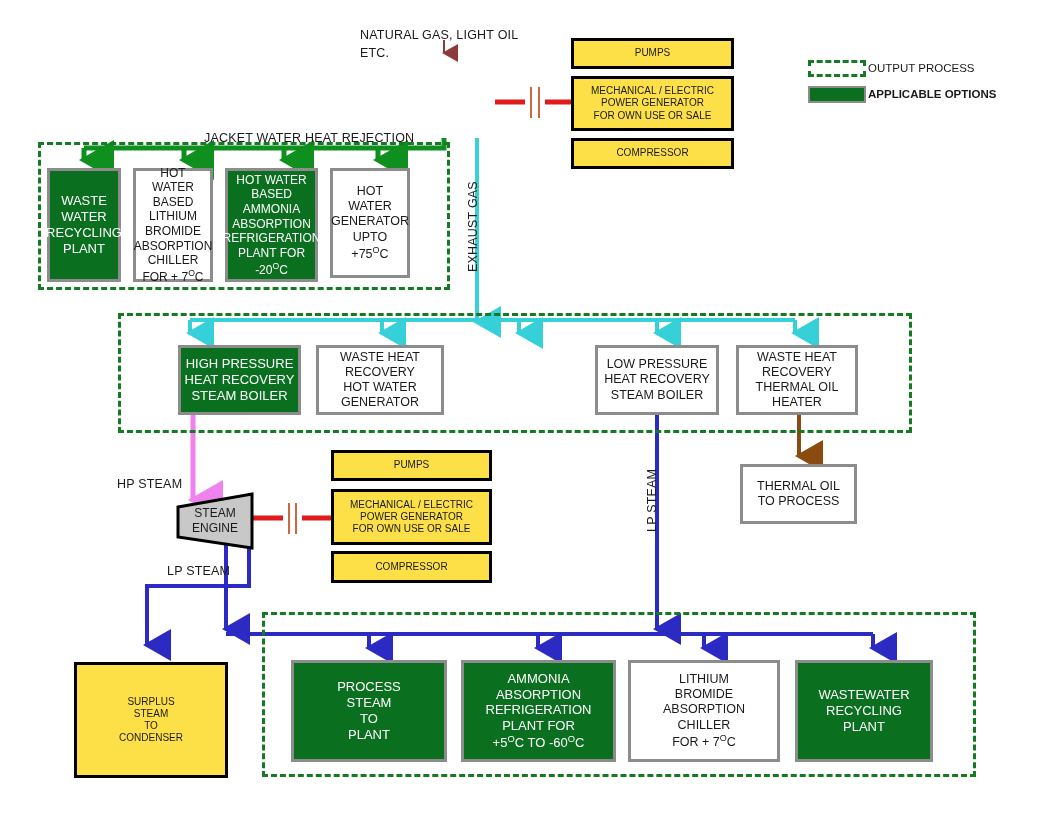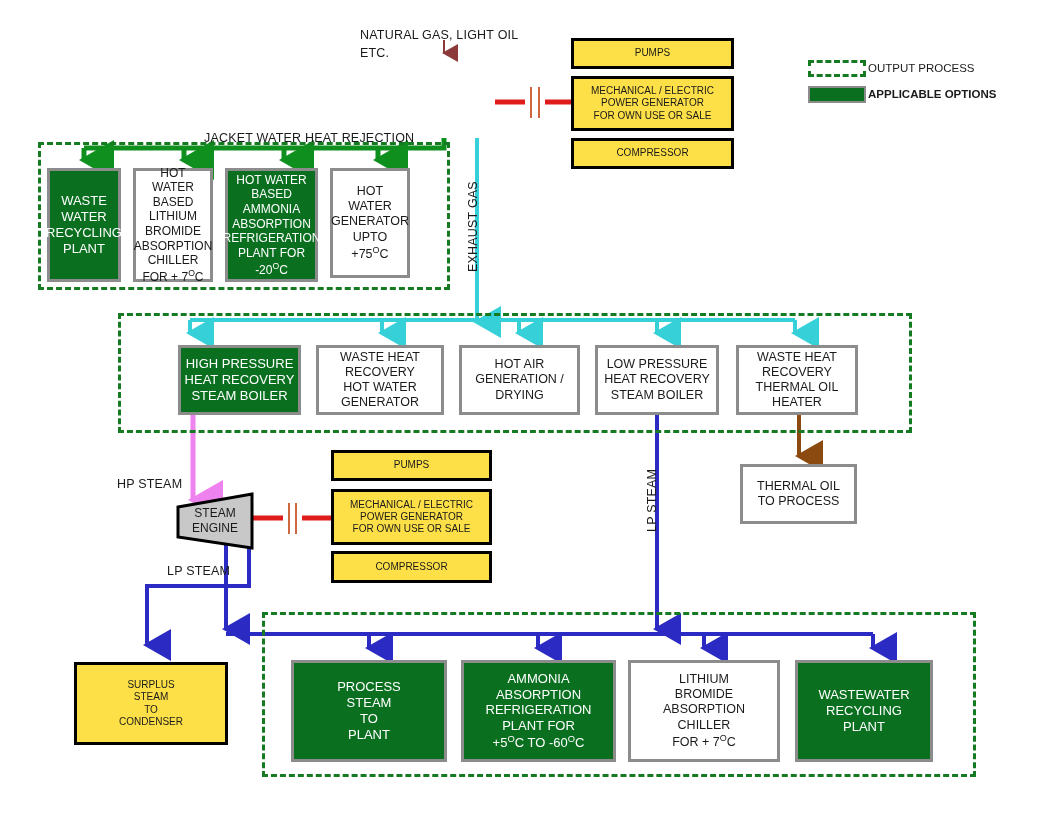--- a/index.html
+++ b/index.html
@@ -191,25 +191,20 @@
     <span class="txt">STEAM BOILER</span>
   </div>
 
   <div class="box opt-w" style="left:316px;top:345px;width:128px;height:70px;flex-direction:column;">
     <span class="txt">WASTE  HEAT</span>
     <span class="txt">RECOVERY</span>
     <span class="txt">HOT WATER</span>
     <span class="txt">GENERATOR</span>
   </div>
 
-  <div class="box opt-w" style="left:459px;top:345px;width:121px;height:70px;flex-direction:column;">
-    <span class="txt">HOT AIR</span>
-    <span class="txt">GENERATION  /</span>
-    <span class="txt">DRYING</span>
-  </div>
 
   <div class="box opt-w" style="left:595px;top:345px;width:124px;height:70px;flex-direction:column;">
     <span class="txt">LOW PRESSURE</span>
     <span class="txt">HEAT RECOVERY</span>
     <span class="txt">STEAM BOILER</span>
   </div>
 
   <div class="box opt-w" style="left:736px;top:345px;width:122px;height:70px;flex-direction:column;">
     <span class="txt">WASTE  HEAT</span>
     <span class="txt">RECOVERY</span>
@@ -239,21 +234,21 @@
   <div class="box eq" style="left:331px;top:489px;width:161px;height:56px;flex-direction:column;">
     <span class="txt">MECHANICAL  /  ELECTRIC</span>
     <span class="txt">POWER  GENERATOR</span>
     <span class="txt">FOR OWN USE  OR SALE</span>
   </div>
 
   <div class="box eq" style="left:331px;top:551px;width:161px;height:32px;">
     <span class="txt">COMPRESSOR</span>
   </div>
 
-  <div class="box eq" style="left:74px;top:662px;width:154px;height:83px;flex-direction:column;">
+  <div class="box eq" style="left:74px;top:662px;width:154px;height:116px;flex-direction:column;">
     <span class="txt">SURPLUS</span>
     <span class="txt">STEAM</span>
     <span class="txt">TO</span>
     <span class="txt">CONDENSER</span>
   </div>
 
   <div class="group" style="left:262px;top:612px;width:714px;height:165px;"></div>
 
   <div class="box opt-g" style="left:291px;top:660px;width:156px;height:102px;flex-direction:column;">
     <span class="txt">PROCESS</span>

